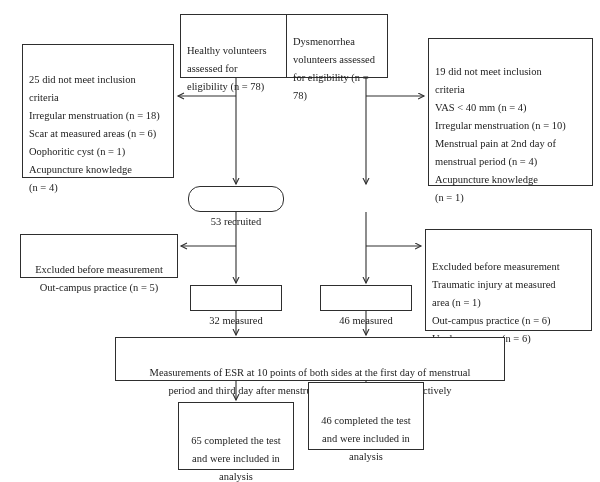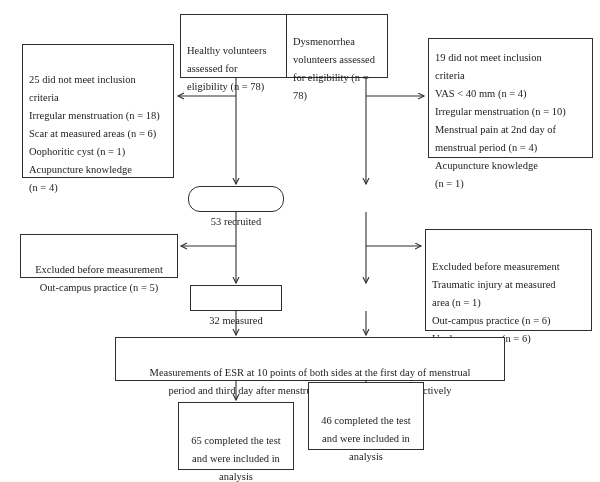--- a/index.html
+++ b/index.html
@@ -68,21 +68,21 @@
   <div class="box leftalign" style="left:22px; top:44px; width:152px; height:134px;">
     <span class="txt">25 did not meet inclusion
 criteria
 Irregular menstruation (n = 18)
 Scar at measured areas (n = 6)
 Oophoritic cyst (n = 1)
 Acupuncture knowledge
 (n = 4)</span>
   </div>
 
-  <div class="box leftalign" style="left:428px; top:38px; width:165px; height:120px;">
+  <div class="box leftalign" style="left:428px; top:38px; width:165px; height:148px;">
     <span class="txt">19 did not meet inclusion
 criteria
 VAS &lt; 40 mm (n = 4)
 Irregular menstruation (n = 10)
 Menstrual pain at 2nd day of
 menstrual period (n = 4)
 Acupuncture knowledge
 (n = 1)</span>
   </div>
 
@@ -101,20 +101,23 @@
 Traumatic injury at measured
 area (n = 1)
 Out-campus practice (n = 6)
 Unclear reasons (n = 6)</span>
   </div>
 
   <div class="box center" style="left:190px; top:285px; width:92px; height:26px;">
     <span class="txt">32 measured</span>
   </div>
 
+  <div class="box center" style="left:320px; top:285px; width:92px; height:26px;">
+    <span class="txt">46 measured</span>
+  </div>
 
   <div class="box center" style="left:115px; top:337px; width:390px; height:44px;">
     <span class="txt">Measurements of ESR at 10 points of both sides at the first day of menstrual
 period and third day after menstrual period for 30 min, respectively</span>
   </div>
 
   <div class="box center" style="left:178px; top:402px; width:116px; height:68px;">
     <span class="txt">65 completed the test
 and were included in
 analysis</span>

